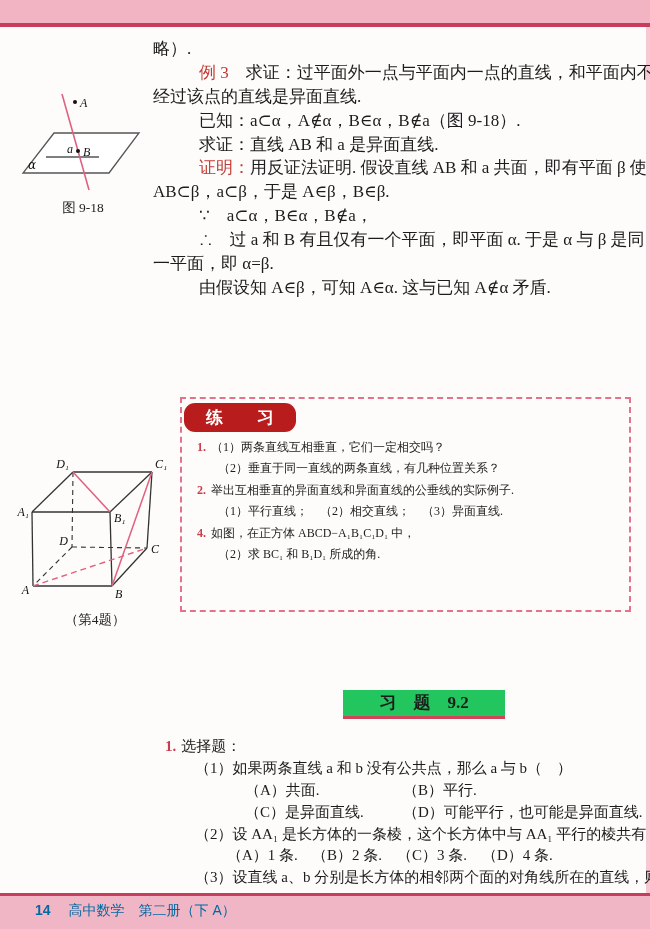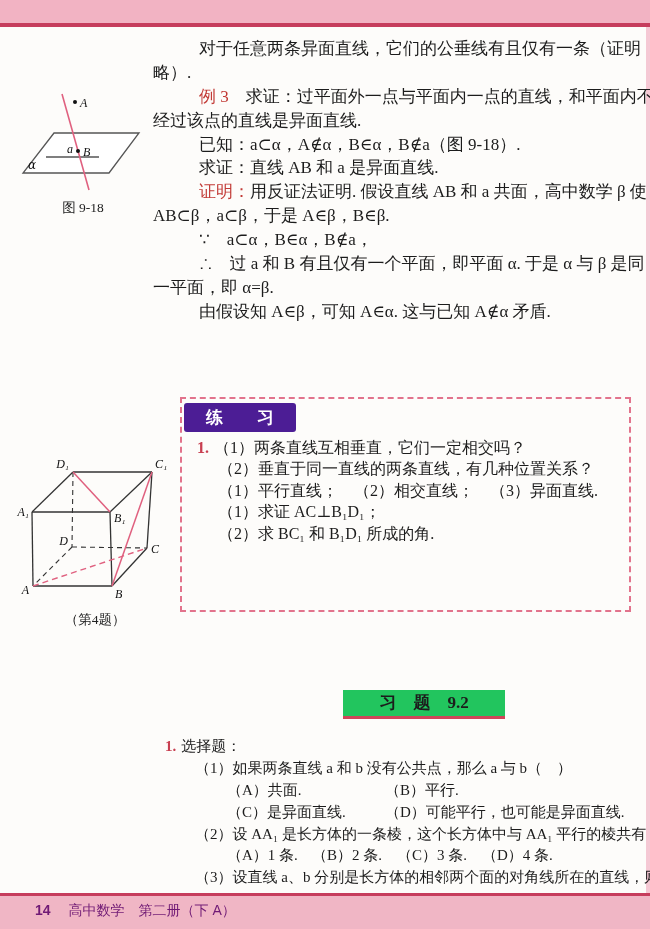--- a/index.html
+++ b/index.html
@@ -4,43 +4,43 @@
 <style>
   html,body{margin:0;padding:0;}
   body{width:650px;height:929px;position:relative;background:#fdfcfa;
        font-family:"Liberation Serif","DejaVu Serif",serif;color:#1c1c1c;overflow:hidden;}
   .band-top{position:absolute;top:0;left:0;width:650px;height:23px;background:#f2b3c3;}
   .band-top-line{position:absolute;top:23px;left:0;width:650px;height:4px;background:#c63d5d;}
   .right-strip{position:absolute;top:27px;right:0;width:4px;height:866px;background:#f5c8d4;}
   .footer-line{position:absolute;top:893px;left:0;width:650px;height:3px;background:#c63d5d;}
   .footer-band{position:absolute;top:896px;left:0;width:650px;height:33px;background:#f0b6c5;}
   .footer-text{position:absolute;top:902px;left:35px;font-family:"Liberation Sans",sans-serif;
-       font-size:14px;color:#701a75;white-space:pre;}
+       font-size:14px;color:#0369a1;white-space:pre;}
   .footer-text .pg{font-weight:bold;margin-right:18px;}
   .main-lines{position:absolute;left:153px;top:37px;width:482px;font-size:17px;}
   .ln{height:23.9px;line-height:23.9px;white-space:pre;}
   .ind{padding-left:46px;}
   .red{color:#c23a36;}
   .practice-box{position:absolute;left:180px;top:397px;width:447px;height:211px;
        border:2px dashed #e2738c;background:transparent;}
-  .practice-title{position:absolute;left:184px;top:403px;width:112px;height:29px;background:#4c1d95;
+  .practice-title{position:absolute;left:184px;top:403px;width:112px;height:29px;background:#b91c1c;
        color:#fff;text-align:center;line-height:29px;font-size:17px;font-weight:bold;
-       border-radius:3px;white-space:pre;}
-  .practice-lines{position:absolute;left:197px;top:437px;width:424px;font-size:16px;}
+       border-radius:11px;white-space:pre;}
+  .practice-lines{position:absolute;left:197px;top:437px;width:424px;font-size:12px;}
   .practice-lines .ln{height:21.4px;line-height:21.4px;}
   .sub{padding-left:21px;}
   .pnum{color:#c83f50;font-weight:bold;margin-right:5px;}
   .ex-header{position:absolute;left:343px;top:690px;width:162px;height:26px;background:#22c55e;
        border-bottom:3px solid #d0455a;text-align:center;line-height:26px;font-size:17px;
        font-weight:bold;white-space:pre;}
   .problems{position:absolute;left:165px;top:736px;width:472px;font-size:15px;}
   .problems .ln{height:21.9px;line-height:21.9px;}
   .sub30{padding-left:30px;}
   .sub62{padding-left:62px;}
-  .optw{display:inline-block;width:158px;}
+  .optw{display:inline-block;width:158px;margin-left:18px;}
   .optn{display:inline-block;width:85px;}
   .figcap{position:absolute;font-size:13.5px;text-align:center;color:#222;}
   svg{position:absolute;overflow:visible;}
   .mathlbl{font-family:"Liberation Serif",serif;font-style:italic;font-size:12px;fill:#111;}
   .greeklbl{font-family:"DejaVu Serif",serif;font-style:italic;font-size:12px;fill:#111;}
 </style>
 </head>
 <body>
 
 <div class="band-top"></div>
@@ -54,41 +54,41 @@
   <circle cx="67" cy="26" r="2" fill="#111"></circle>
   <circle cx="70" cy="75" r="2" fill="#111"></circle>
   <text class="mathlbl" x="72" y="31">A</text>
   <text class="mathlbl" x="75" y="80">B</text>
   <text class="mathlbl" x="59" y="77">a</text>
   <text class="greeklbl" x="20" y="93">α</text>
 </svg>
 <div class="figcap" style="left:8px;top:199px;width:150px">图 9-18</div>
 
 <div class="main-lines">
-  <div class="ln ind"><span>对于任意两条异面直线，它们的公垂线有且仅有一条（证明</span></div>
   <div class="ln"><span>略）.</span></div>
   <div class="ln ind"><span class="red">例 3</span><span>　求证：过平面外一点与平面内一点的直线，和平面内不</span></div>
   <div class="ln"><span>经过该点的直线是异面直线.</span></div>
   <div class="ln ind"><span>已知：a⊂α，A∉α，B∈α，B∉a（图 9-18）.</span></div>
   <div class="ln ind"><span>求证：直线 AB 和 a 是异面直线.</span></div>
-  <div class="ln ind"><span class="red">证明：</span><span>用反证法证明. 假设直线 AB 和 a 共面，高中数学 β 使</span></div>
+  <div class="ln ind"><span class="red">证明：</span><span>用反证法证明. 假设直线 AB 和 a 共面，即有平面 β 使</span></div>
   <div class="ln"><span>AB⊂β，a⊂β，于是 A∈β，B∈β.</span></div>
   <div class="ln ind"><span>∵　a⊂α，B∈α，B∉a，</span></div>
   <div class="ln ind"><span>∴　过 a 和 B 有且仅有一个平面，即平面 α. 于是 α 与 β 是同</span></div>
   <div class="ln"><span>一平面，即 α=β.</span></div>
   <div class="ln ind"><span>由假设知 A∈β，可知 A∈α. 这与已知 A∉α 矛盾.</span></div>
 </div>
 
 <div class="practice-box"></div>
 <div class="practice-title">练　　习</div>
 <div class="practice-lines">
   <div class="ln"><span class="pnum">1.</span><span>（1）两条直线互相垂直，它们一定相交吗？</span></div>
   <div class="ln sub"><span>（2）垂直于同一直线的两条直线，有几种位置关系？</span></div>
+  <div class="ln"><span class="pnum">2.</span><span>举出互相垂直的异面直线和异面直线的公垂线的实际例子.</span></div>
   <div class="ln sub"><span>（1）平行直线；　（2）相交直线；　（3）异面直线.</span></div>
-  <div class="ln sub"><span>（1）求证 AC⊥B₁D₁；</span></div>
+  <div class="ln"><span class="pnum">4.</span><span>如图，在正方体 ABCD−A₁B₁C₁D₁ 中，</span></div>
   <div class="ln sub"><span>（2）求 BC₁ 和 B₁D₁ 所成的角.</span></div>
 </div>
 
 <svg style="left:20px;top:445px" width="150" height="160" viewBox="0 0 150 160">
 
   <line x1="12" y1="67" x2="53" y2="27" stroke="#333" stroke-width="1.3"></line>
   <line x1="53" y1="27" x2="132" y2="27" stroke="#333" stroke-width="1.3"></line>
   <line x1="12" y1="67" x2="90" y2="67" stroke="#333" stroke-width="1.3"></line>
   <line x1="90" y1="67" x2="132" y2="27" stroke="#333" stroke-width="1.3"></line>
   <line x1="12" y1="67" x2="13" y2="141" stroke="#333" stroke-width="1.3"></line>

